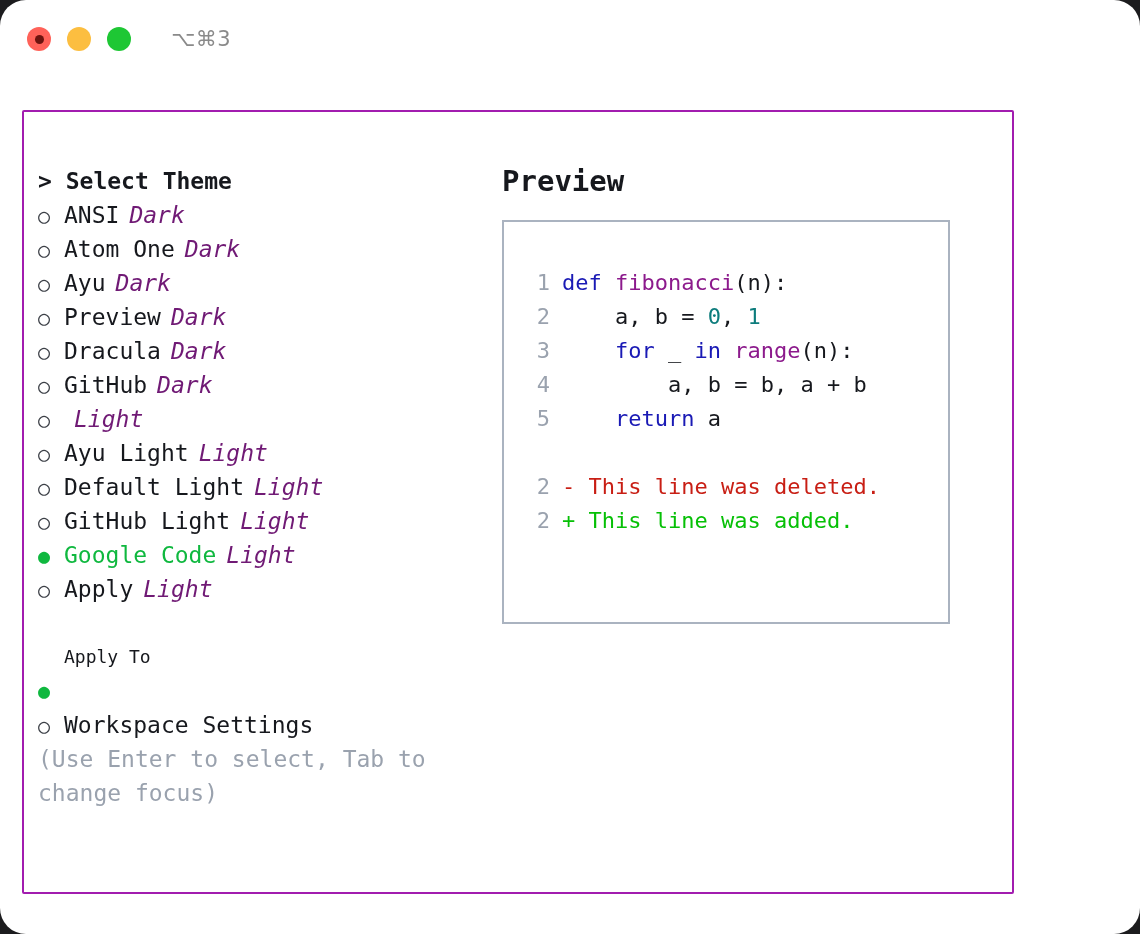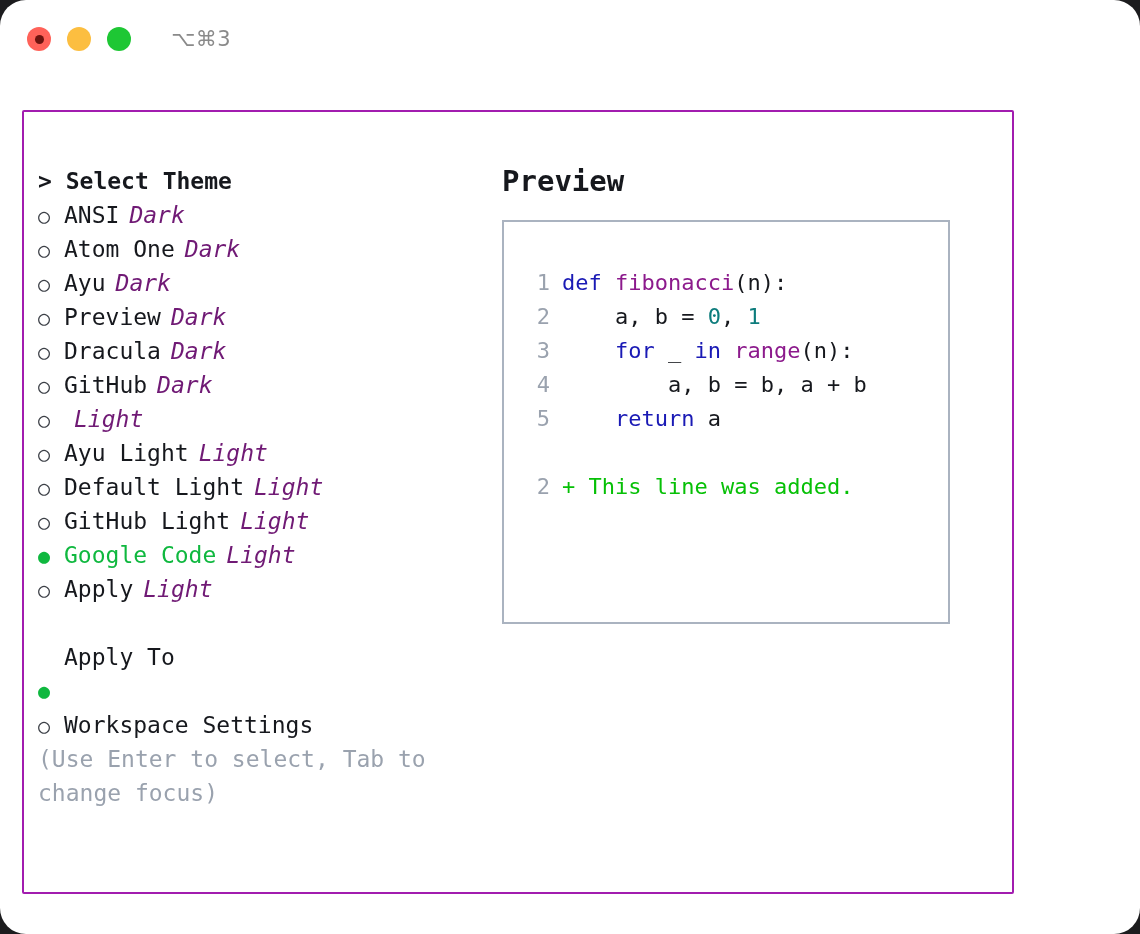--- a/index.html
+++ b/index.html
@@ -126,21 +126,21 @@
   .bullet.selected { color: #0fb83f; }
   .opt-label { color: #16181d; }
   .opt-row.selected .opt-label { color: #0fb83f; }
   .opt-cat {
     color: #701a75;
     margin-left: 10px;
     font-style: italic;
   }
 
   .subsection-heading {
-    font-size: 23px;
+    font-size: 18px;
     color: #16181d;
     line-height: 34px;
     height: 34px;
     padding-left: 26px;
     white-space: pre;
   }
 
   .spacer-row { height: 34px; }
 
   #hint-text {
@@ -245,19 +245,20 @@
       <div id="preview-box">
         <div id="code-block">
             <div class="code-line"><span class="lineno">1</span><span class="tok-kw">def </span><span class="tok-fn">fibonacci</span><span class="tok-txt">(n):</span></div>
             <div class="code-line"><span class="lineno">2</span><span class="tok-txt">    a, b = </span><span class="tok-num">0</span><span class="tok-txt">, </span><span class="tok-num">1</span></div>
             <div class="code-line"><span class="lineno">3</span><span class="tok-txt">    </span><span class="tok-kw">for</span><span class="tok-txt"> _ </span><span class="tok-kw">in</span><span class="tok-txt"> </span><span class="tok-fn">range</span><span class="tok-txt">(n):</span></div>
             <div class="code-line"><span class="lineno">4</span><span class="tok-txt">        a, b = b, a + b</span></div>
             <div class="code-line"><span class="lineno">5</span><span class="tok-txt">    </span><span class="tok-kw">return</span><span class="tok-txt"> a</span></div>
           </div>
         <div class="diff-gap"></div>
         <div id="diff-block">
+            <div class="code-line diff-del"><span class="lineno">2</span><span>- </span><span>This line was deleted.</span></div>
             <div class="code-line diff-add"><span class="lineno">2</span><span>+ </span><span>This line was added.</span></div>
           </div>
       </div>
     </div>
 
   </div>
 </div>
 
 </body></html>

